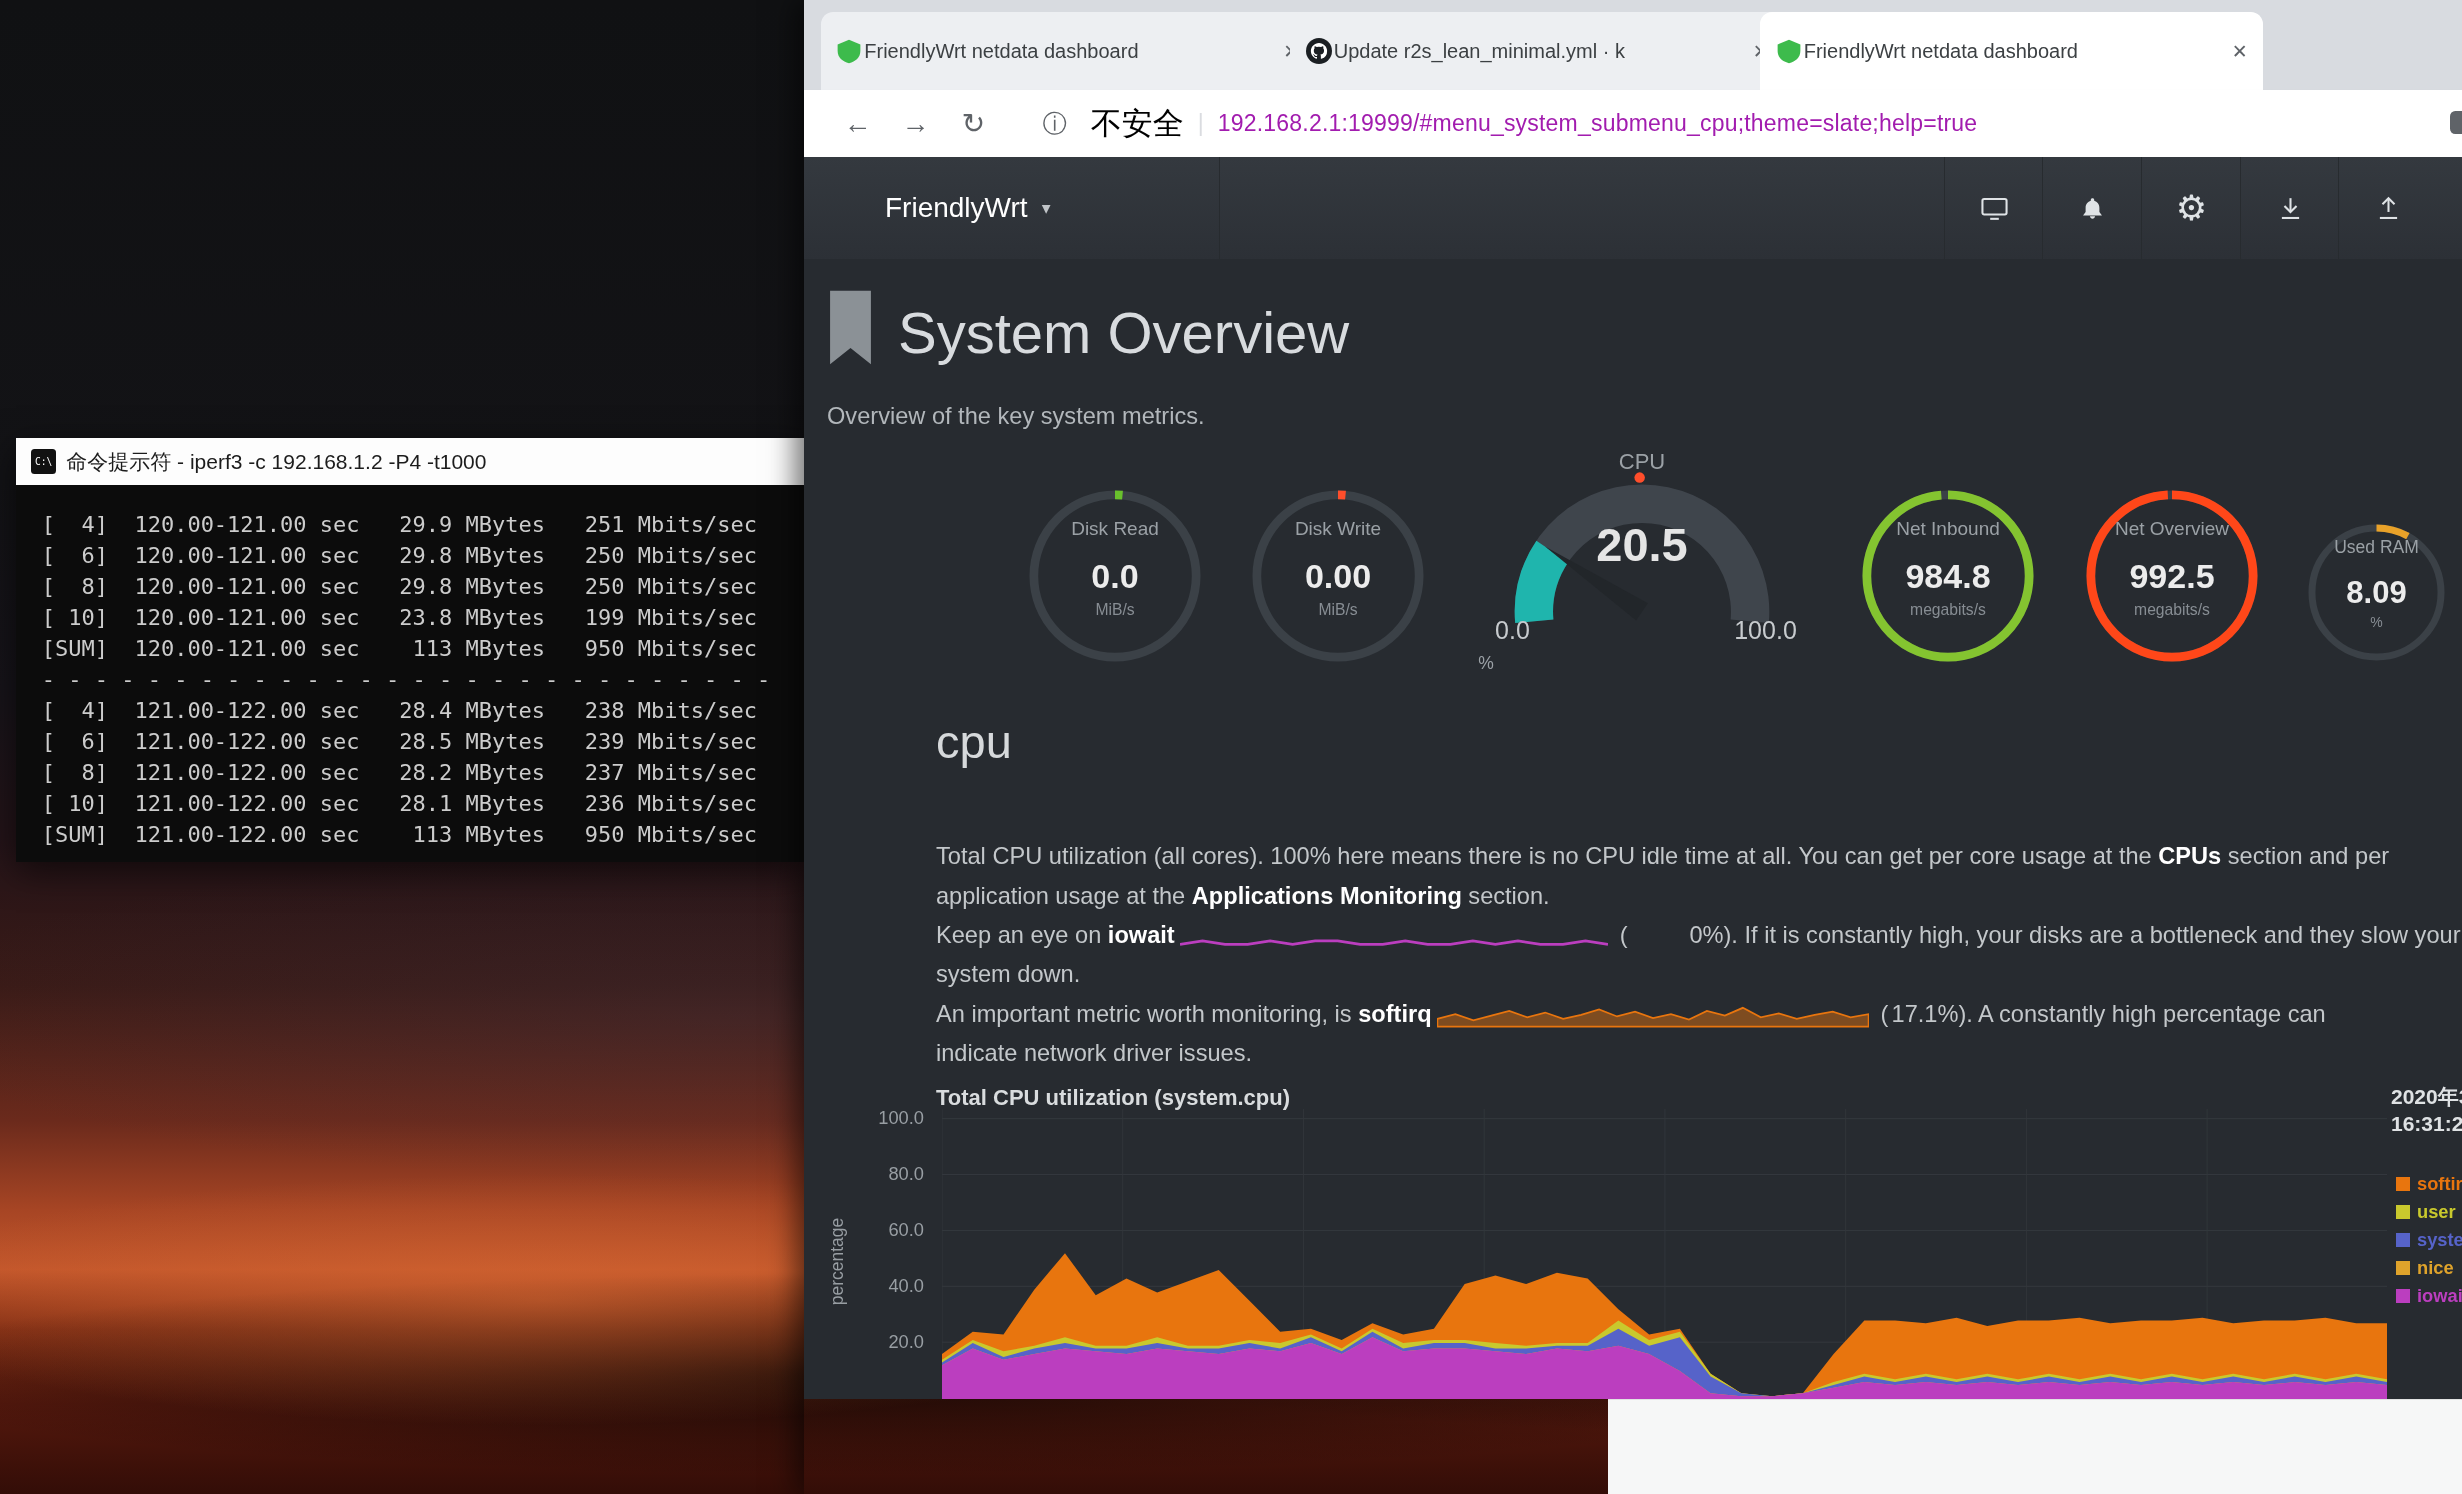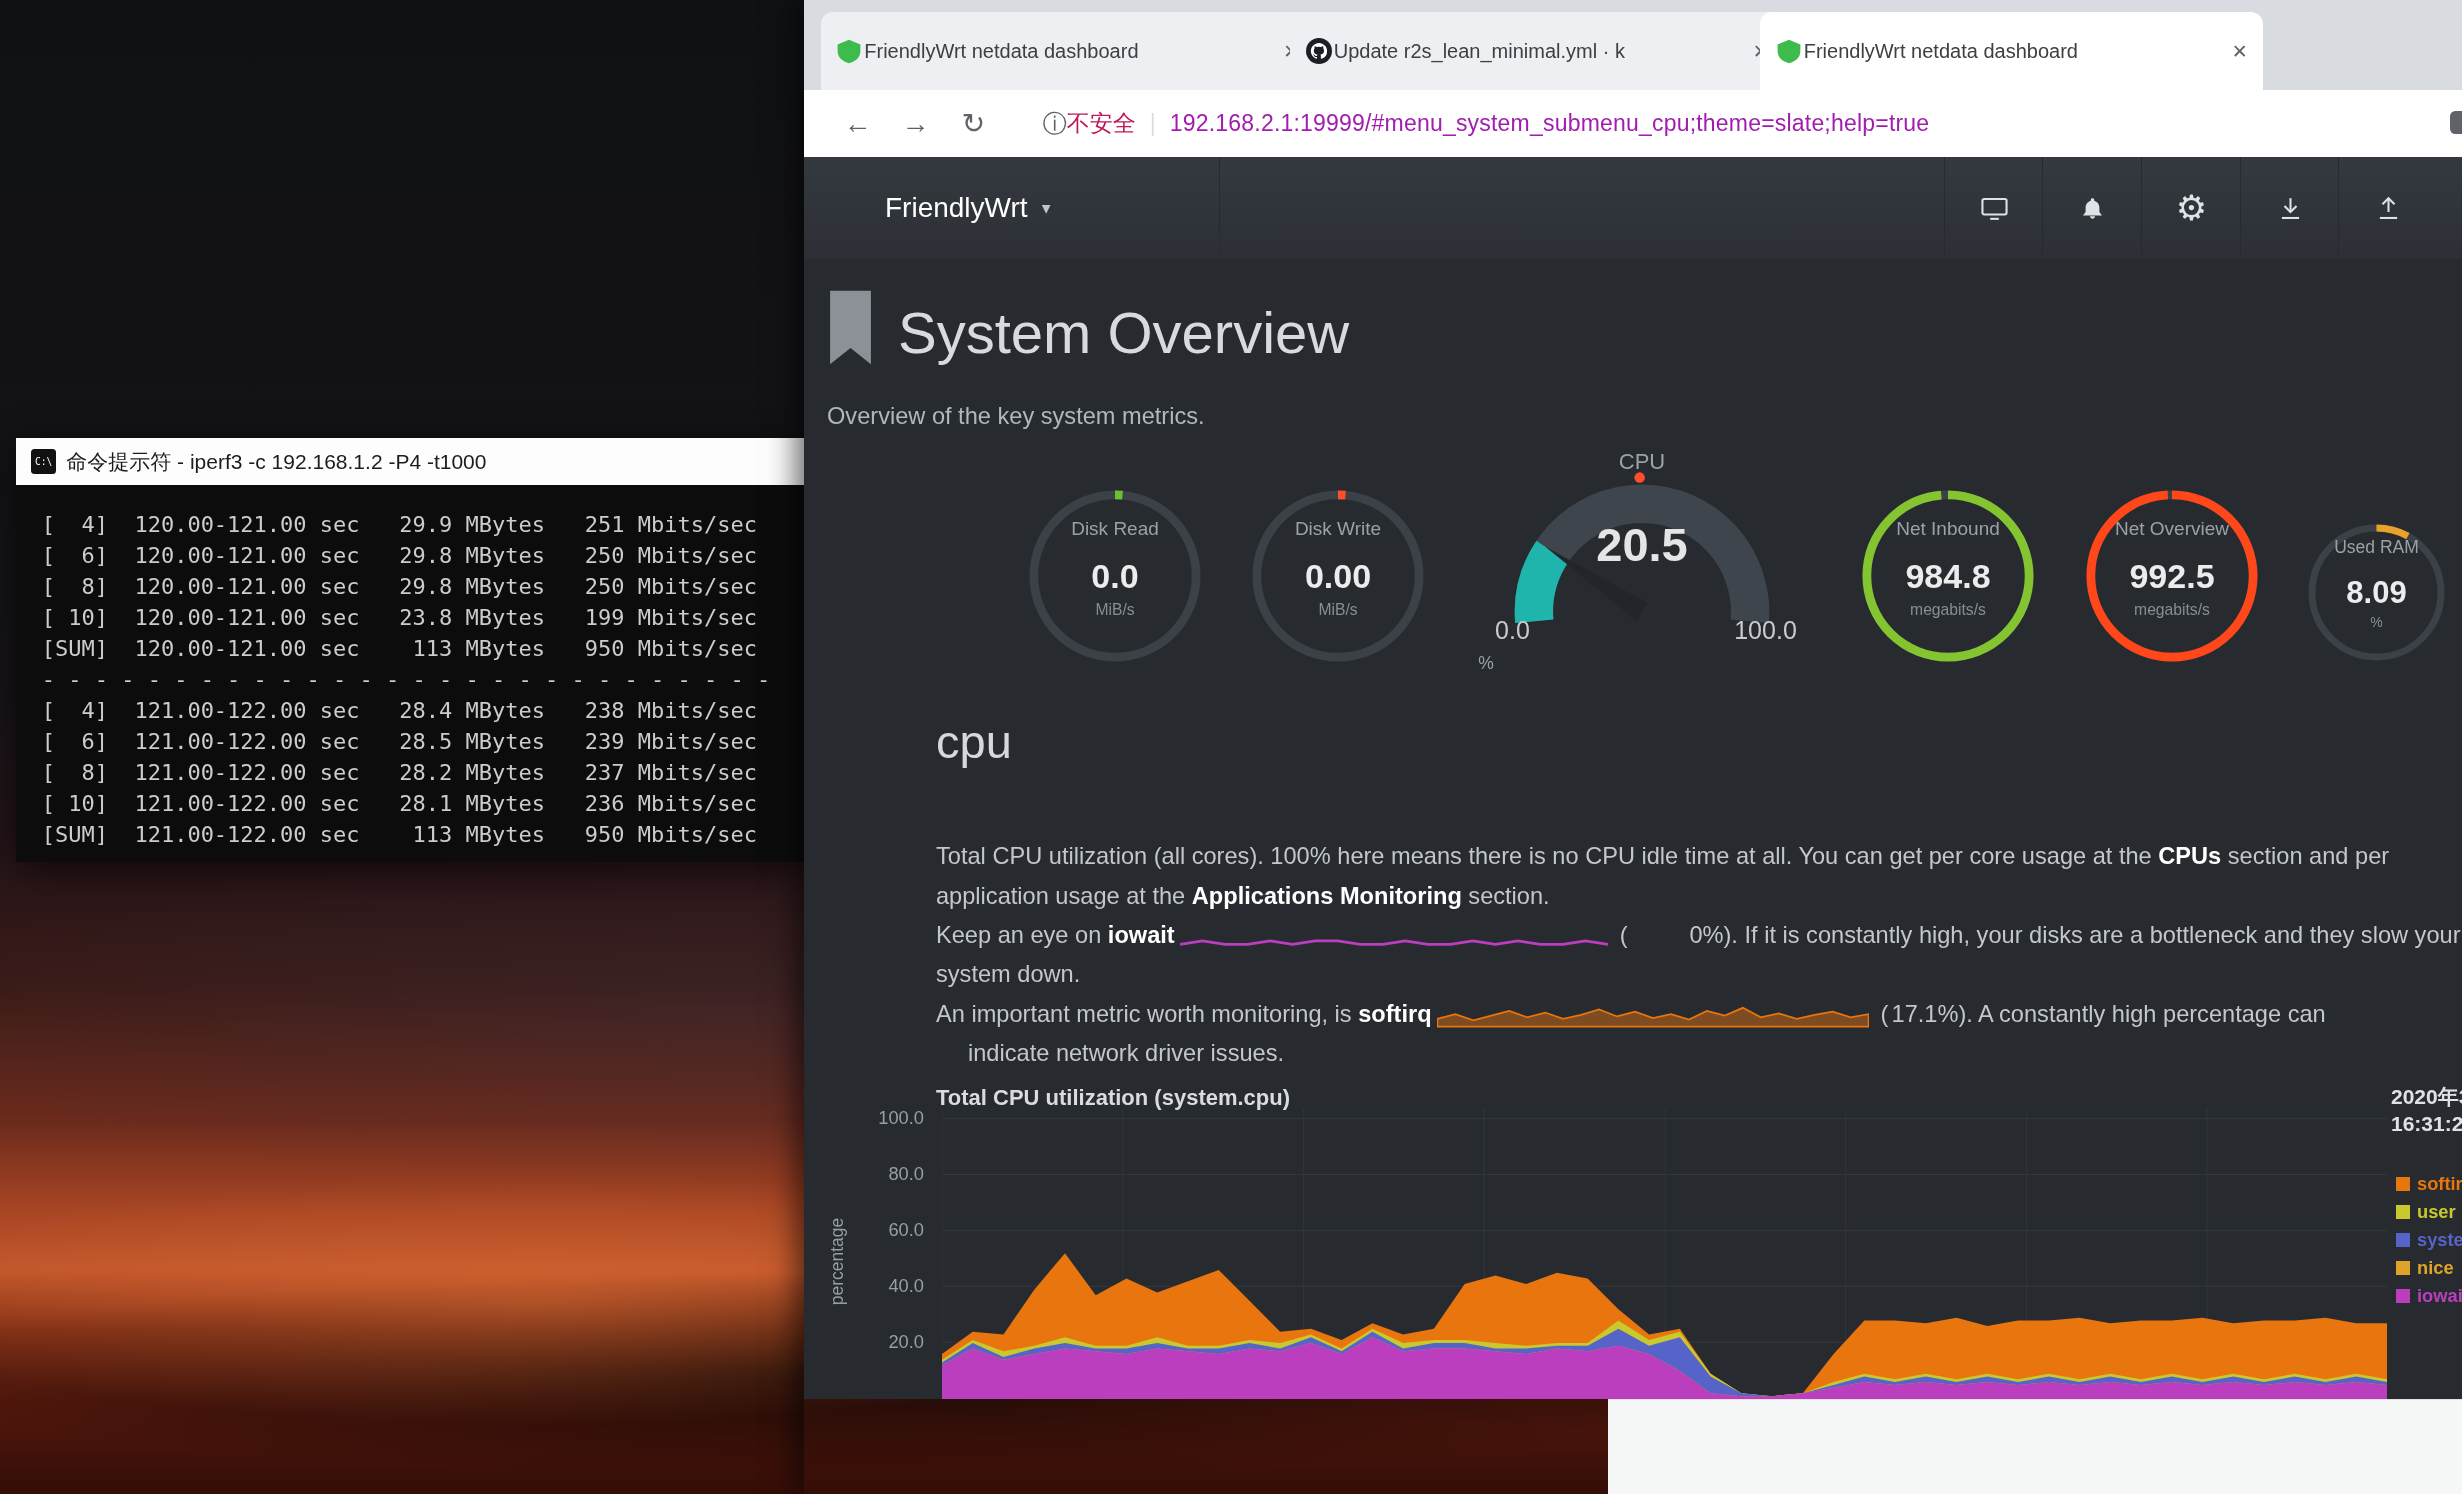--- a/index.html
+++ b/index.html
@@ -36,21 +36,21 @@
        padding:0 15.7px;gap:2px;overflow:hidden;}
   .tab-inactive{background:#edeff2;}
   .tab-active{background:#ffffff;}
   .tab-title{font-size:20px;color:#3c4043;white-space:nowrap;overflow:hidden;flex:1;}
   .tab-close{font-size:19px;color:#5f6368;margin-left:auto;line-height:1;}
 
   #addressbar{position:absolute;left:0;top:90px;width:100%;height:67px;background:#ffffff;
     display:flex;align-items:center;padding-left:24.4px;gap:0;box-shadow:0 0.9px 1.7px rgba(0,0,0,.15);}
   .navbtn{width:58px;text-align:center;font-size:28px;color:#5f6368;}
   .omni-info{font-size:24.4px;color:#5f6368;margin-left:40px;}
-  .omni-sec{font-size:23px;color:#be185d;margin-left:0;white-space:nowrap;}
+  .omni-sec{font-size:31px;color:#000000;margin-left:24px;white-space:nowrap;}
   .omni-sep{color:#dadce0;font-size:23px;margin:0 14px;}
   .omni-url{font-size:23px;color:#a21caf;white-space:nowrap;letter-spacing:0.2px;}
 
   
   #nd-header{position:absolute;left:0;top:157px;width:100%;height:102px;
     background:linear-gradient(#34393f,#2c3036);border-bottom:0.9px solid #222529;}
   #nd-brand{position:absolute;left:0;top:0;height:102px;width:334px;display:flex;align-items:center;
     padding-left:81px;gap:14px;border-right:0.9px solid #272b2f;color:#fff;font-size:28px;}
   .brand-caret{font-size:17.5px;color:#c0c4c8;}
   .hd-cell{position:absolute;top:0;height:102px;width:99px;border-left:0.9px solid #272b2f;
@@ -275,21 +275,21 @@
       </svg><span> (</span><span class="spark-val" style="width:96px;">0%</span><span>). If it is constantly high, your disks are a bottleneck and they slow your</span>
   </div>
   <div class="abs help-line" style="top:961px;">
     <span>system down.</span>
   </div>
   <div class="abs help-line" style="top:1001px;">
     <span>An important metric worth monitoring, is </span><b>softirq</b><svg class="spark" id="spark-softirq" width="432" height="24.4" viewBox="0 0 495 28">
         <polygon points="0,26 0,17 20.625,11.6 41.25,18.8 61.875,13.4 82.5,8 103.125,15.2 123.75,9.8 144.375,17 165,12.5 185.625,6.199999999999999 206.25,14.299999999999999 226.875,8.899999999999999 247.5,16.1 268.125,11.6 288.75,17.9 309.375,8 330,13.4 350.625,4.399999999999999 371.25,15.2 391.875,10.7 412.5,17 433.125,12.5 453.75,8.899999999999999 474.375,15.2 495,11.6 495,26" fill="#e8750e" fill-opacity="0.45" stroke="#e8750e" stroke-width="2"></polygon>
       </svg><span> (</span><span class="spark-val" style="width:70px;">17.1%</span><span>). A constantly high percentage can</span>
   </div>
-  <div class="abs help-line" style="top:1040px;margin-left:32px;">
+  <div class="abs help-line" style="top:1040px;">
     <span>indicate network driver issues.</span>
   </div>
 
   <div class="abs chart-title">Total CPU utilization (system.cpu)</div>
   <div class="abs chart-date">2020年3</div>
   <div class="abs chart-time">16:31:2</div>
   <div class="abs ylab">percentage</div>
   <div class="abs ytick" style="top:1107px;">100.0</div>
   <div class="abs ytick" style="top:1163px;">80.0</div>
   <div class="abs ytick" style="top:1219px;">60.0</div>

